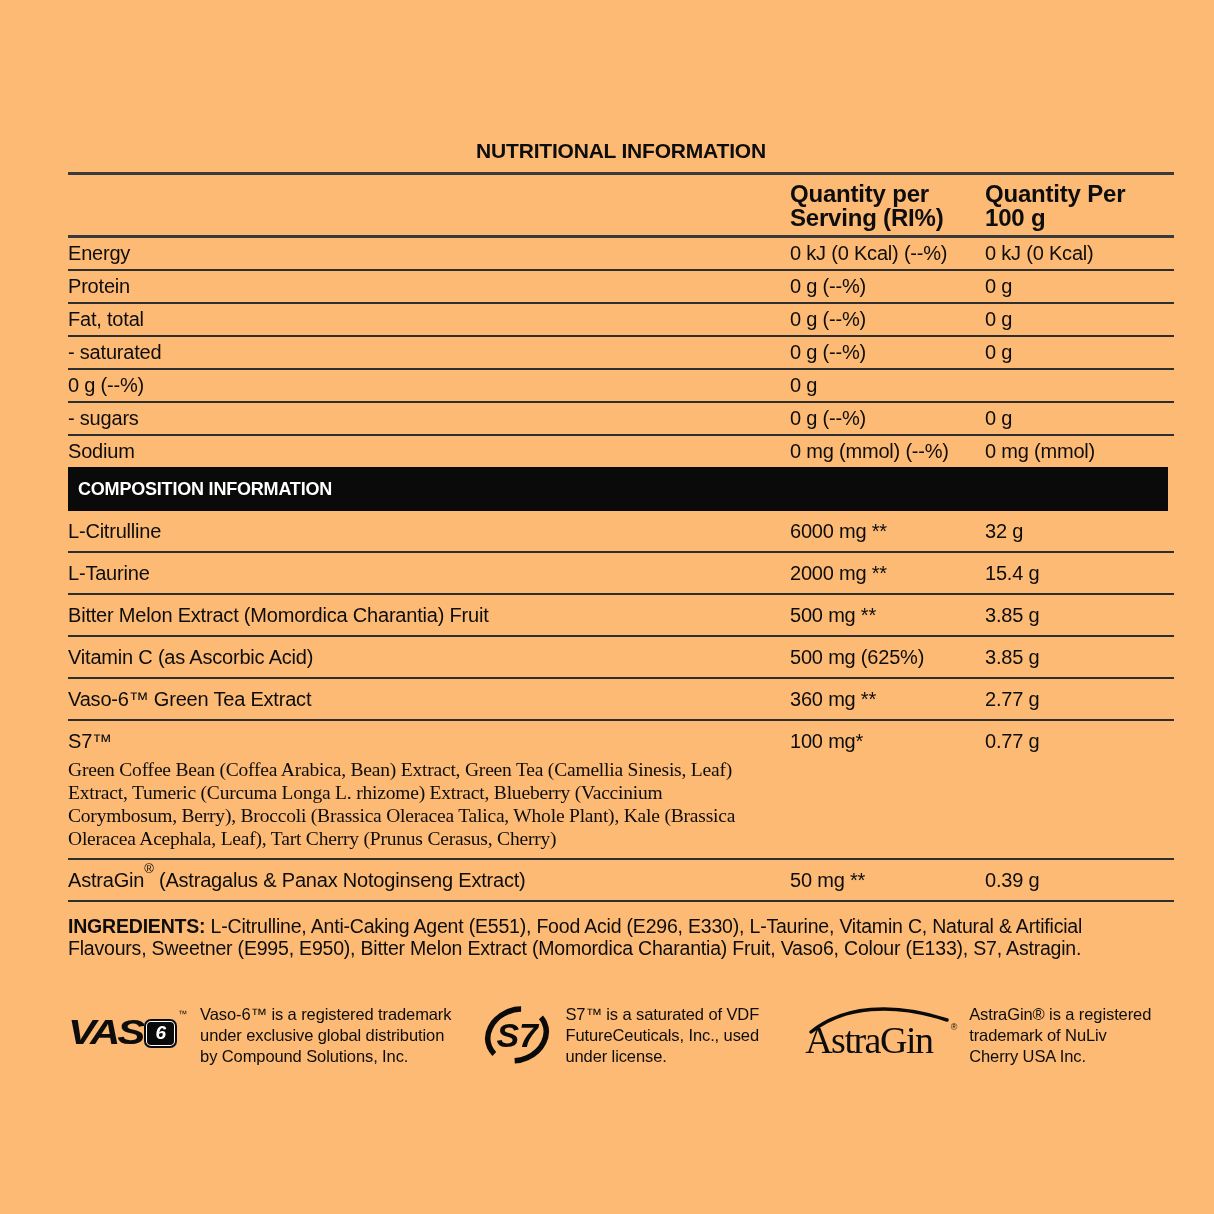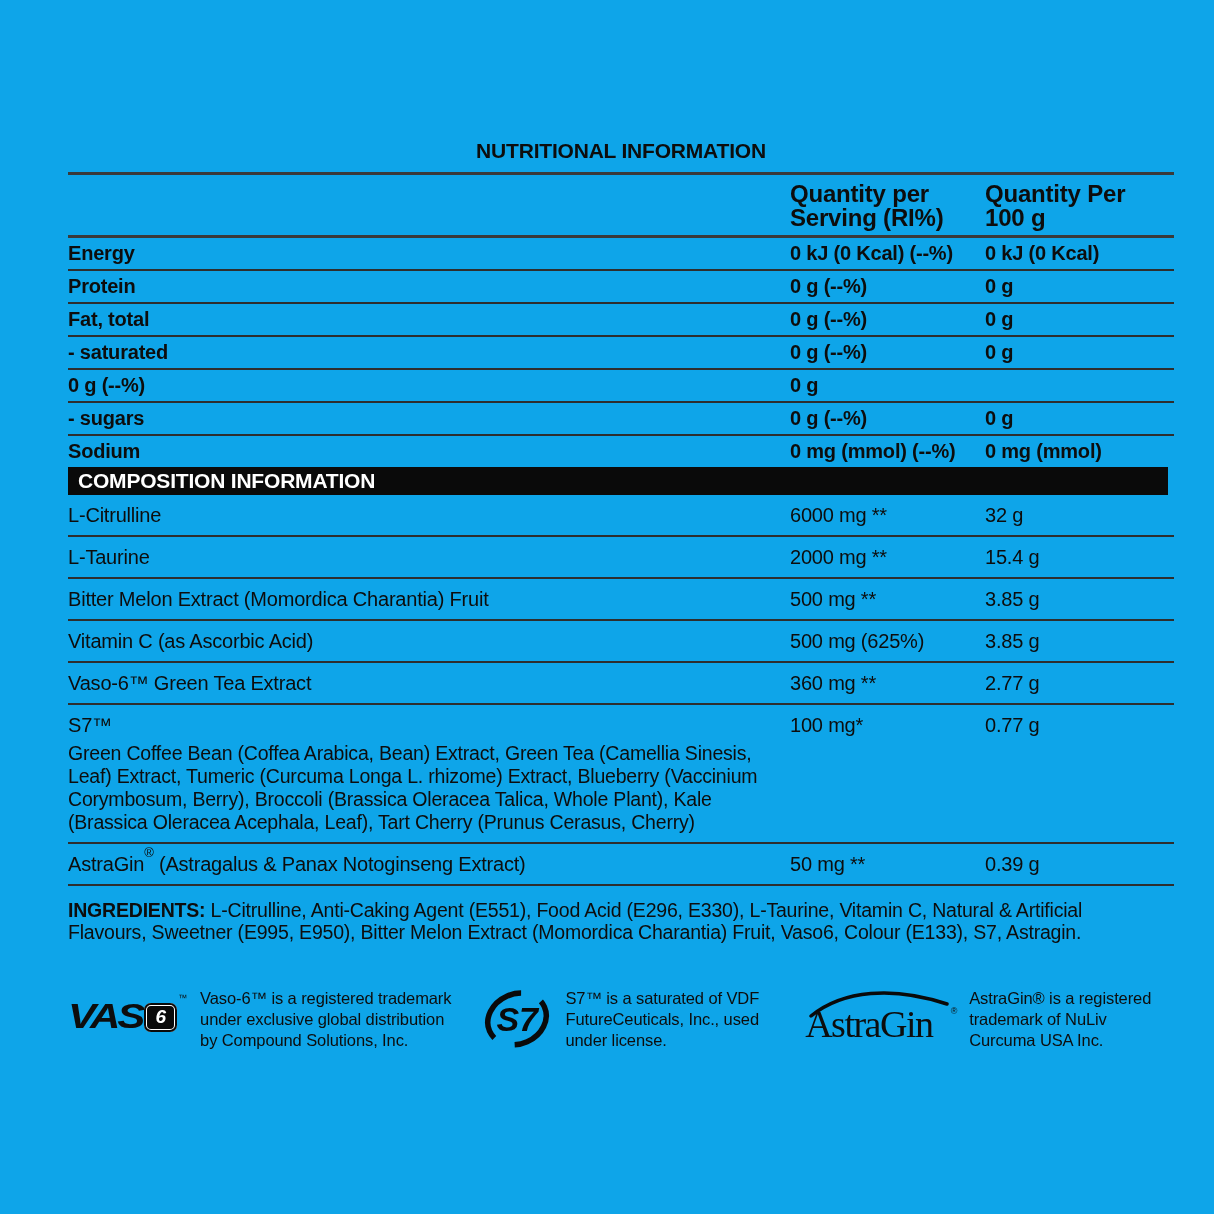--- a/index.html
+++ b/index.html
@@ -1,42 +1,42 @@
 <!DOCTYPE html>
 <html><head>
 <meta charset="utf-8">
 <style>
   * { box-sizing: border-box; }
   html, body { margin: 0; padding: 0; background: #ffffff; }
   .sheet {
-    width: 1214px; height: 1214px; background: #0ea5e9; overflow: hidden;
+    width: 1214px; height: 1214px; background: #fdba74; overflow: hidden;
     font-family: "Liberation Sans", "DejaVu Sans", sans-serif;
     color: #0d0d0d; padding: 138px 40px 0 68px; position: relative;
     letter-spacing: -0.2px;
   }
   .title { text-align: center; font-weight: bold; font-size: 21px; line-height: 25px; }
   .subtitle { text-align: center; font-size: 19.5px; line-height: 24px; margin-top: 5px; }
   .rule-thick { border-top: 3px solid #3a3a3a; margin-top: 9px; }
 
   .grid-row { display: grid; grid-template-columns: 722px 195px 1fr; }
   .hdr-row { padding: 7px 0 5px 0; border-bottom: 3px solid #3a3a3a; }
   .hdr-cell { font-weight: bold; font-size: 24px; line-height: 24px; white-space: pre-line; }
 
   .row { font-size: 20px; line-height: 23px; border-bottom: 2px solid #2e2e2e; }
-  .row.nut { padding: 4px 0 4px 0; align-items: center; font-weight: bold; }
+  .row.nut { padding: 4px 0 4px 0; align-items: center; }
   .row.nut.last { border-bottom: 0; }
   .row.comp { padding: 9px 0 8px 0; }
 
   .section-bar {
-    background: #0a0a0a; color: #ffffff; font-weight: bold; font-size: 21px;
-    height: 28px; display: flex; align-items: center; padding-left: 10px;
+    background: #0a0a0a; color: #ffffff; font-weight: bold; font-size: 18px;
+    height: 44px; display: flex; align-items: center; padding-left: 10px;
     margin-right: 6px;
   }
 
-  .s7-desc { margin-top: 5px; width: 695px; font-size: 19.5px; line-height: 23px; }
+  .s7-desc { margin-top: 5px; width: 695px; font-size: 19.5px; line-height: 23px; font-family: Liberation Serif, serif; }
   sup.reg-sup { font-size: 13px; line-height: 0; position: relative; top: -6px; }
 
   .ingredients { margin-top: 13px; font-size: 19.5px; line-height: 22px; width: 1078px; }
   .ing-label { font-weight: bold; }
 
   .tm-row { margin-top: 44px; display: flex; align-items: center; }
   .tm-group { display: flex; align-items: center; }
   .tm-caption { font-size: 16.5px; line-height: 21px; letter-spacing: -0.1px; }
 
   
@@ -193,18 +193,18 @@
       <div class="astragin-logo">
         <svg class="astragin-swoosh" width="146" height="30" viewBox="0 0 146 30">
           <path d="M4 28 C 36 2, 86 -2, 140 16" fill="none" stroke="#0a0a0a" stroke-width="3.5" stroke-linecap="round"></path>
         </svg>
         <span class="astragin-text">AstraGin</span>
         <span class="astragin-reg">®</span>
       </div>
       <div class="tm-caption">
         <div>AstraGin® is a registered</div>
         <div>trademark of NuLiv</div>
-        <div>Curcuma USA Inc.</div>
+        <div>Cherry USA Inc.</div>
       </div>
     </div>
 
   </div>
 </div>
 
 </body></html>

